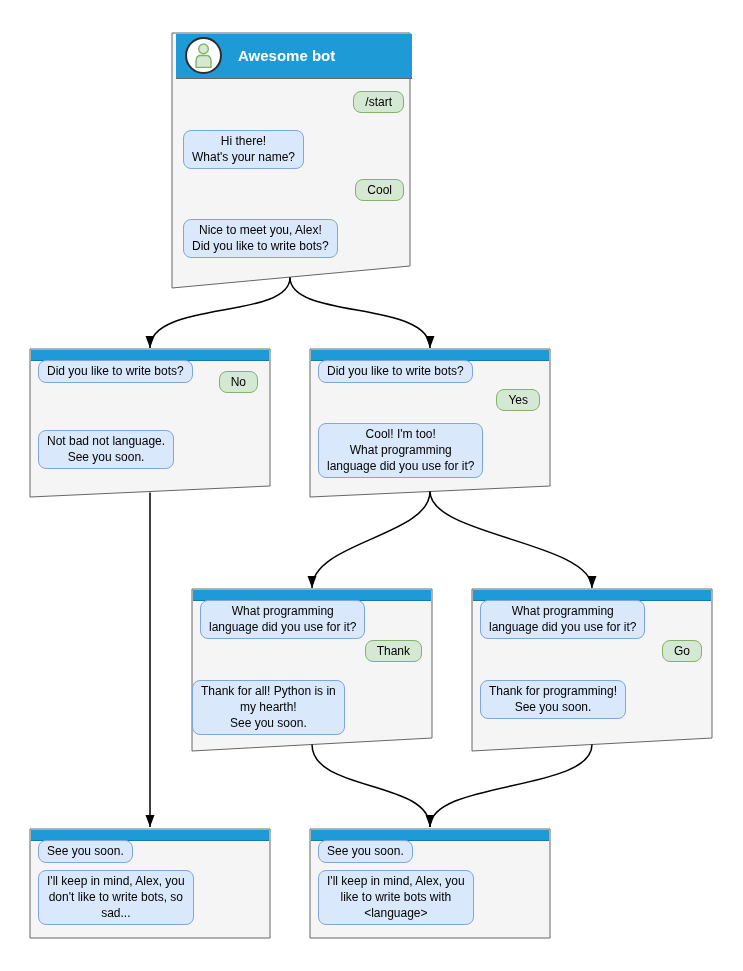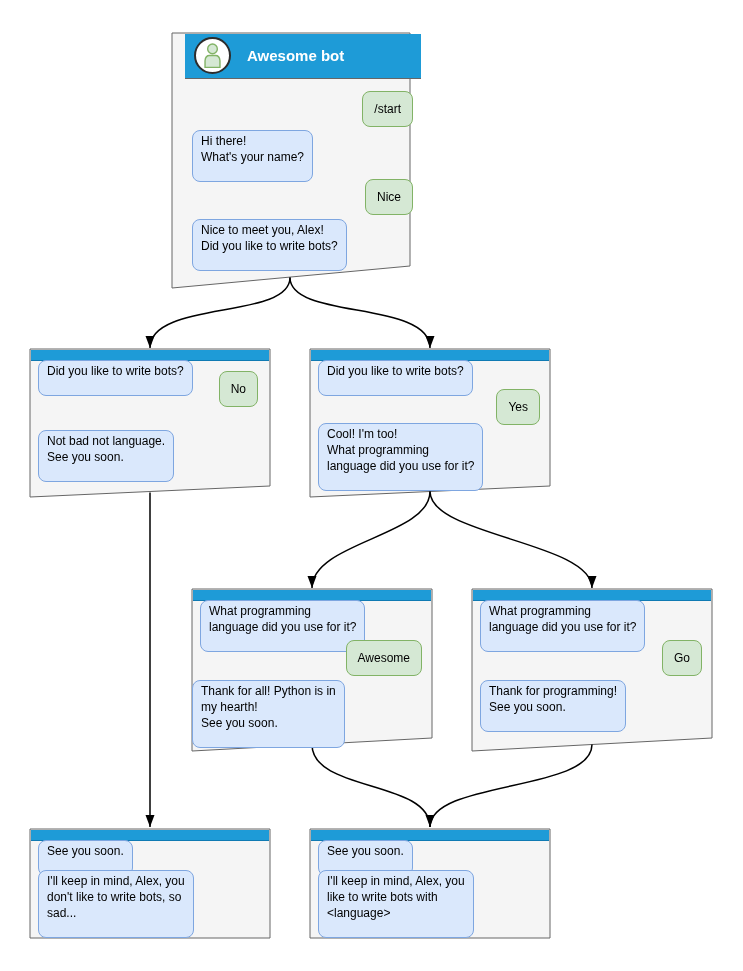--- a/index.html
+++ b/index.html
@@ -40,26 +40,27 @@
     position:absolute;
     font-size:12px; line-height:16px;
     white-space:pre-line;
     border-radius:8px;
     box-sizing:border-box;
     max-width:200px;
   }
   .bubble.bot {
     background:var(--bot-bubble-fill);
     border:1px solid var(--bot-bubble-border);
-    padding:2px 8px 16px 8px;
+    padding:2px 8px 3px 8px;
+    text-align:center;
   }
   .bubble.user {
     background:var(--user-bubble-fill);
     border:1px solid var(--user-bubble-border);
-    padding:9px 11px;
+    padding:2px 11px;
   }
 </style>
 </head>
 <body style="background: rgb(255, 255, 255);">
 
 <div id="canvas">
 
   <svg id="shapes" width="743" height="971" viewBox="0 0 743 971">
     <defs>
       <marker id="ah" markerUnits="userSpaceOnUse" markerWidth="13" markerHeight="10" refX="12" refY="4.5" orient="auto">
@@ -81,36 +82,36 @@
       <path d="M 290 277.5 C 290 320 150 300 150 348" marker-end="url(#ah)"></path>
       <path d="M 290 277.5 C 290 320 430 300 430 348" marker-end="url(#ah)"></path>
       <path d="M 150 492.5 L 150 827" marker-end="url(#ah)"></path>
       <path d="M 430 491.5 C 430 536 312 542 312 588" marker-end="url(#ah)"></path>
       <path d="M 430 491.5 C 430 536 592 542 592 588" marker-end="url(#ah)"></path>
       <path d="M 312 744.5 C 312 792 430 780 430 827" marker-end="url(#ah)"></path>
       <path d="M 592 744.5 C 592 792 430 780 430 827"></path>
     </g>
   </svg>
 
-  <div class="card" style="left:184px;top:33px;width:238px;height:255px">
+  <div class="card" style="left:175px;top:33px;width:238px;height:255px">
     <div class="win-header">
       <div class="avatar">
         <svg width="29" height="29" viewBox="0 0 33 33">
           <g style="fill:var(--user-bubble-fill);stroke:var(--user-bubble-border);stroke-width:1.6">
             <circle cx="16.5" cy="9" r="5.5"></circle>
             <path d="M 8 30 L 8 22.5 Q 8.5 16.5 13 16.5 L 20 16.5 Q 24.5 16.5 25 22.5 L 25 30 Z"></path>
           </g>
         </svg>
       </div>
       <span class="win-title">Awesome bot</span>
     </div>
     <div class="bubble user" style="top:58px;right:9px">/start</div>
     <div class="bubble bot" style="top:97px;left:8px">Hi there!
 What's your name?</div>
-    <div class="bubble user" style="top:146px;right:9px">Nice</div>
+    <div class="bubble user" style="top:146px;right:9px">Cool</div>
     <div class="bubble bot" style="top:186px;left:8px">Nice to meet you, Alex!
 Did you like to write bots?</div>
   </div>
 
   <div class="card" style="left:30px;top:349px;width:240px;height:148px">
     <div class="strip"></div>
     <div class="bubble bot" style="top:11px;left:8px">Did you like to write bots?</div>
     <div class="bubble user" style="top:22px;right:12px">No</div>
     <div class="bubble bot" style="top:81px;left:8px">Not bad not language.
 See you soon.</div>
@@ -122,21 +123,21 @@
     <div class="bubble user" style="top:40px;right:10px">Yes</div>
     <div class="bubble bot" style="top:74px;left:8px">Cool! I'm too!
 What programming
 language did you use for it?</div>
   </div>
 
   <div class="card" style="left:192px;top:589px;width:240px;height:162px">
     <div class="strip"></div>
     <div class="bubble bot" style="top:11px;left:8px">What programming
 language did you use for it?</div>
-    <div class="bubble user" style="top:51px;right:10px">Awesome</div>
+    <div class="bubble user" style="top:51px;right:10px">Thank</div>
     <div class="bubble bot" style="top:91px;left:0">Thank for all! Python is in
 my hearth!
 See you soon.</div>
   </div>
 
   <div class="card" style="left:472px;top:589px;width:240px;height:162px">
     <div class="strip"></div>
     <div class="bubble bot" style="top:11px;left:8px">What programming
 language did you use for it?</div>
     <div class="bubble user" style="top:51px;right:10px">Go</div>

